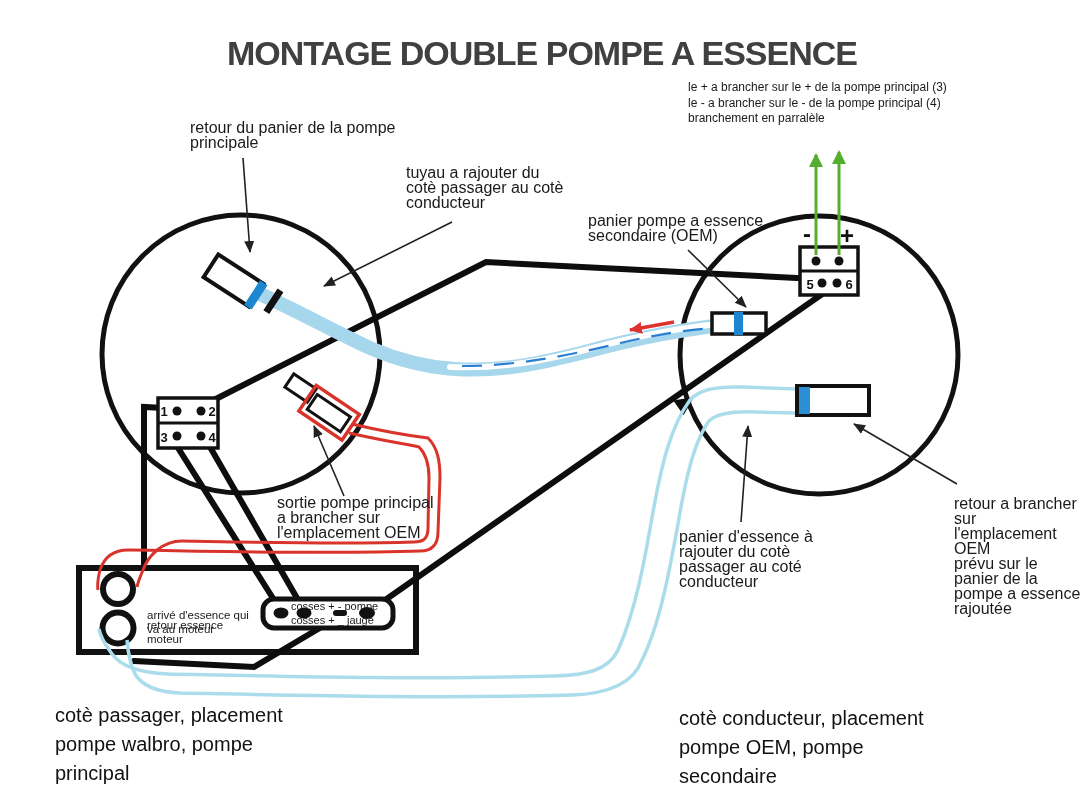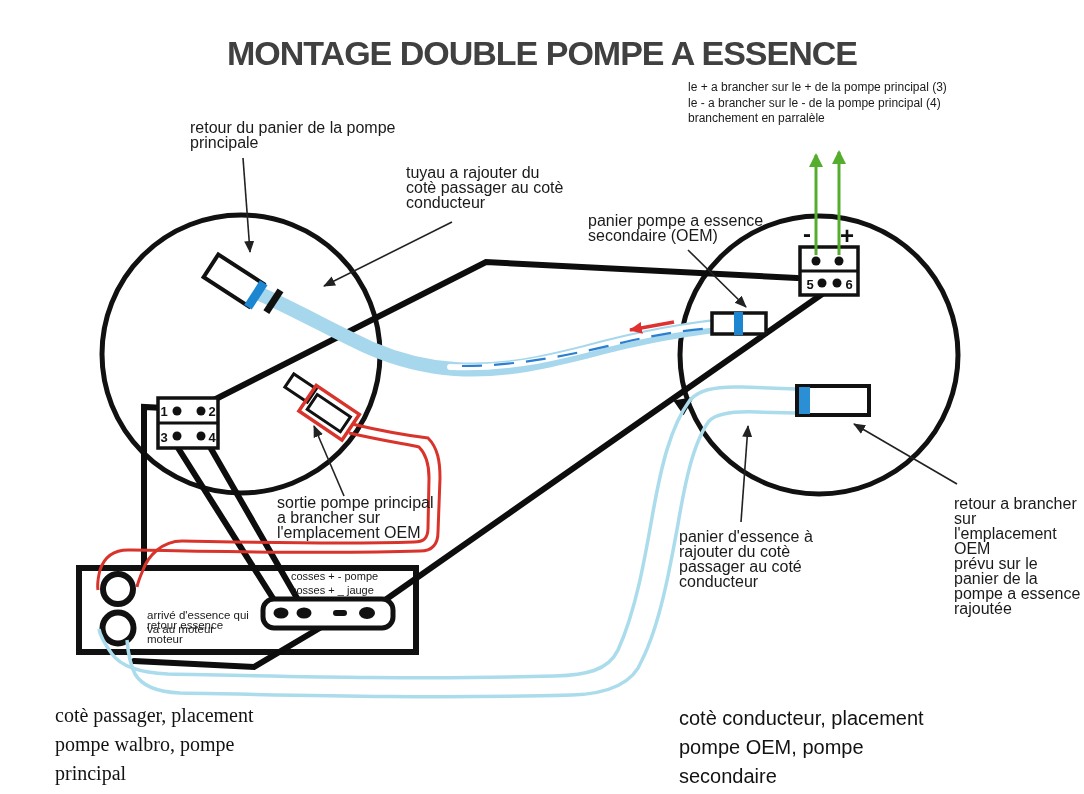--- a/index.html
+++ b/index.html
@@ -142,35 +142,35 @@
   <div class="note" style="left:277px;top:495px;">sortie pompe principal
 a brancher sur
 l'emplacement OEM</div>
 
   <div class="note small" style="left:147px;top:576px;margin-top:32px;">arrivé d'essence qui
 va au moteur</div>
 
   <div class="note small" style="left:147px;top:586px;margin-top:32px;">retour essence
 moteur</div>
 
-  <div class="note tiny" style="left:291px;top:570px;">cosses + - pompe
+  <div class="note tiny" style="left:291px;top:600px;">cosses + - pompe
 cosses + _ jauge</div>
 
   <div class="note" style="left:679px;top:529px;">panier d'essence à
 rajouter du cotè
 passager au coté
 conducteur</div>
 
   <div class="note" style="left:906px;top:496px;margin-left:48px;">retour a brancher sur
 l'emplacement OEM
 prévu sur le panier de la
 pompe a essence
 rajoutée</div>
 
-  <div class="caption" style="left:55px;top:701px;font-family:Liberation Serif, serif;">cotè passager, placement
+  <div class="caption" style="left:55px;top:701px;">cotè passager, placement
 pompe walbro, pompe
 principal</div>
 
   <div class="caption" style="left:679px;top:704px;">cotè conducteur, placement
 pompe OEM, pompe
 secondaire</div>
 
 </div>
 
 </body></html>

